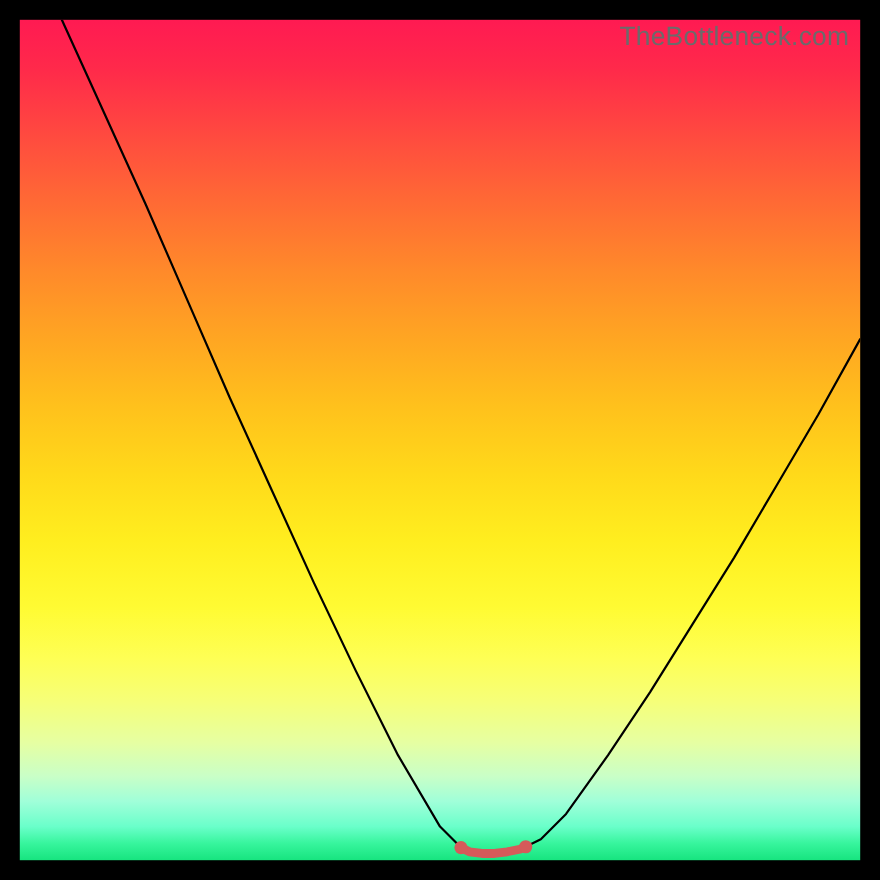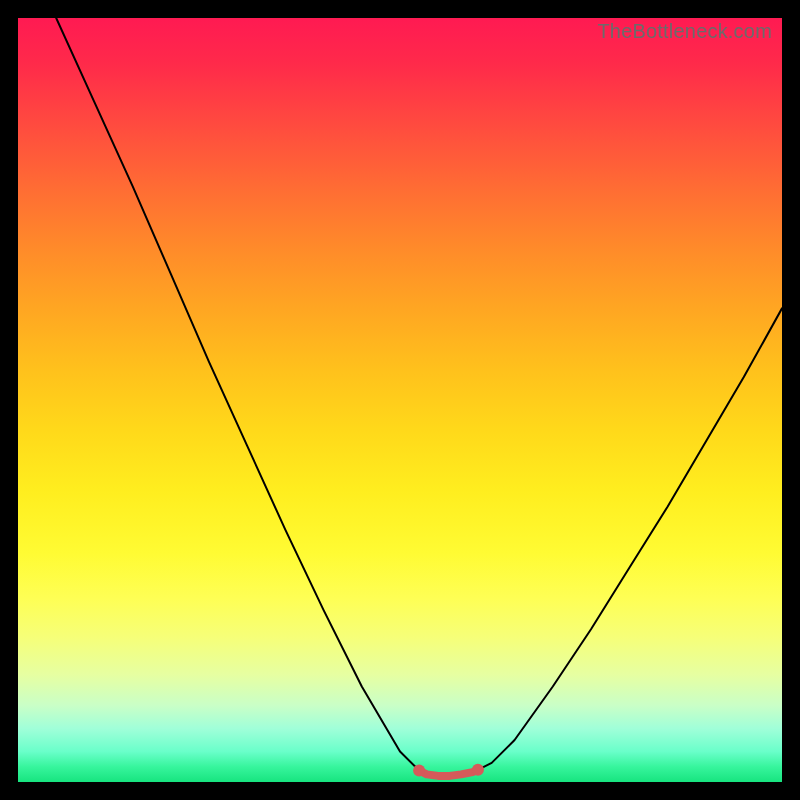--- a/index.html
+++ b/index.html
@@ -36,21 +36,21 @@
       #37f59d 98%,
       #17e47f 100%
     );
   }
   .watermark {
     position: absolute;
     top: 2px;
     right: 10px;
     color: #6b6b6b;
     font-family: Arial, Helvetica, sans-serif;
-    font-size: 20px;
+    font-size: 24px;
     letter-spacing: 0.2px;
     pointer-events: none;
   }
   svg.curve {
     position: absolute;
     left: 0; top: 0;
     width: 764px; height: 764px;
     pointer-events: none;
   }
 </style>

